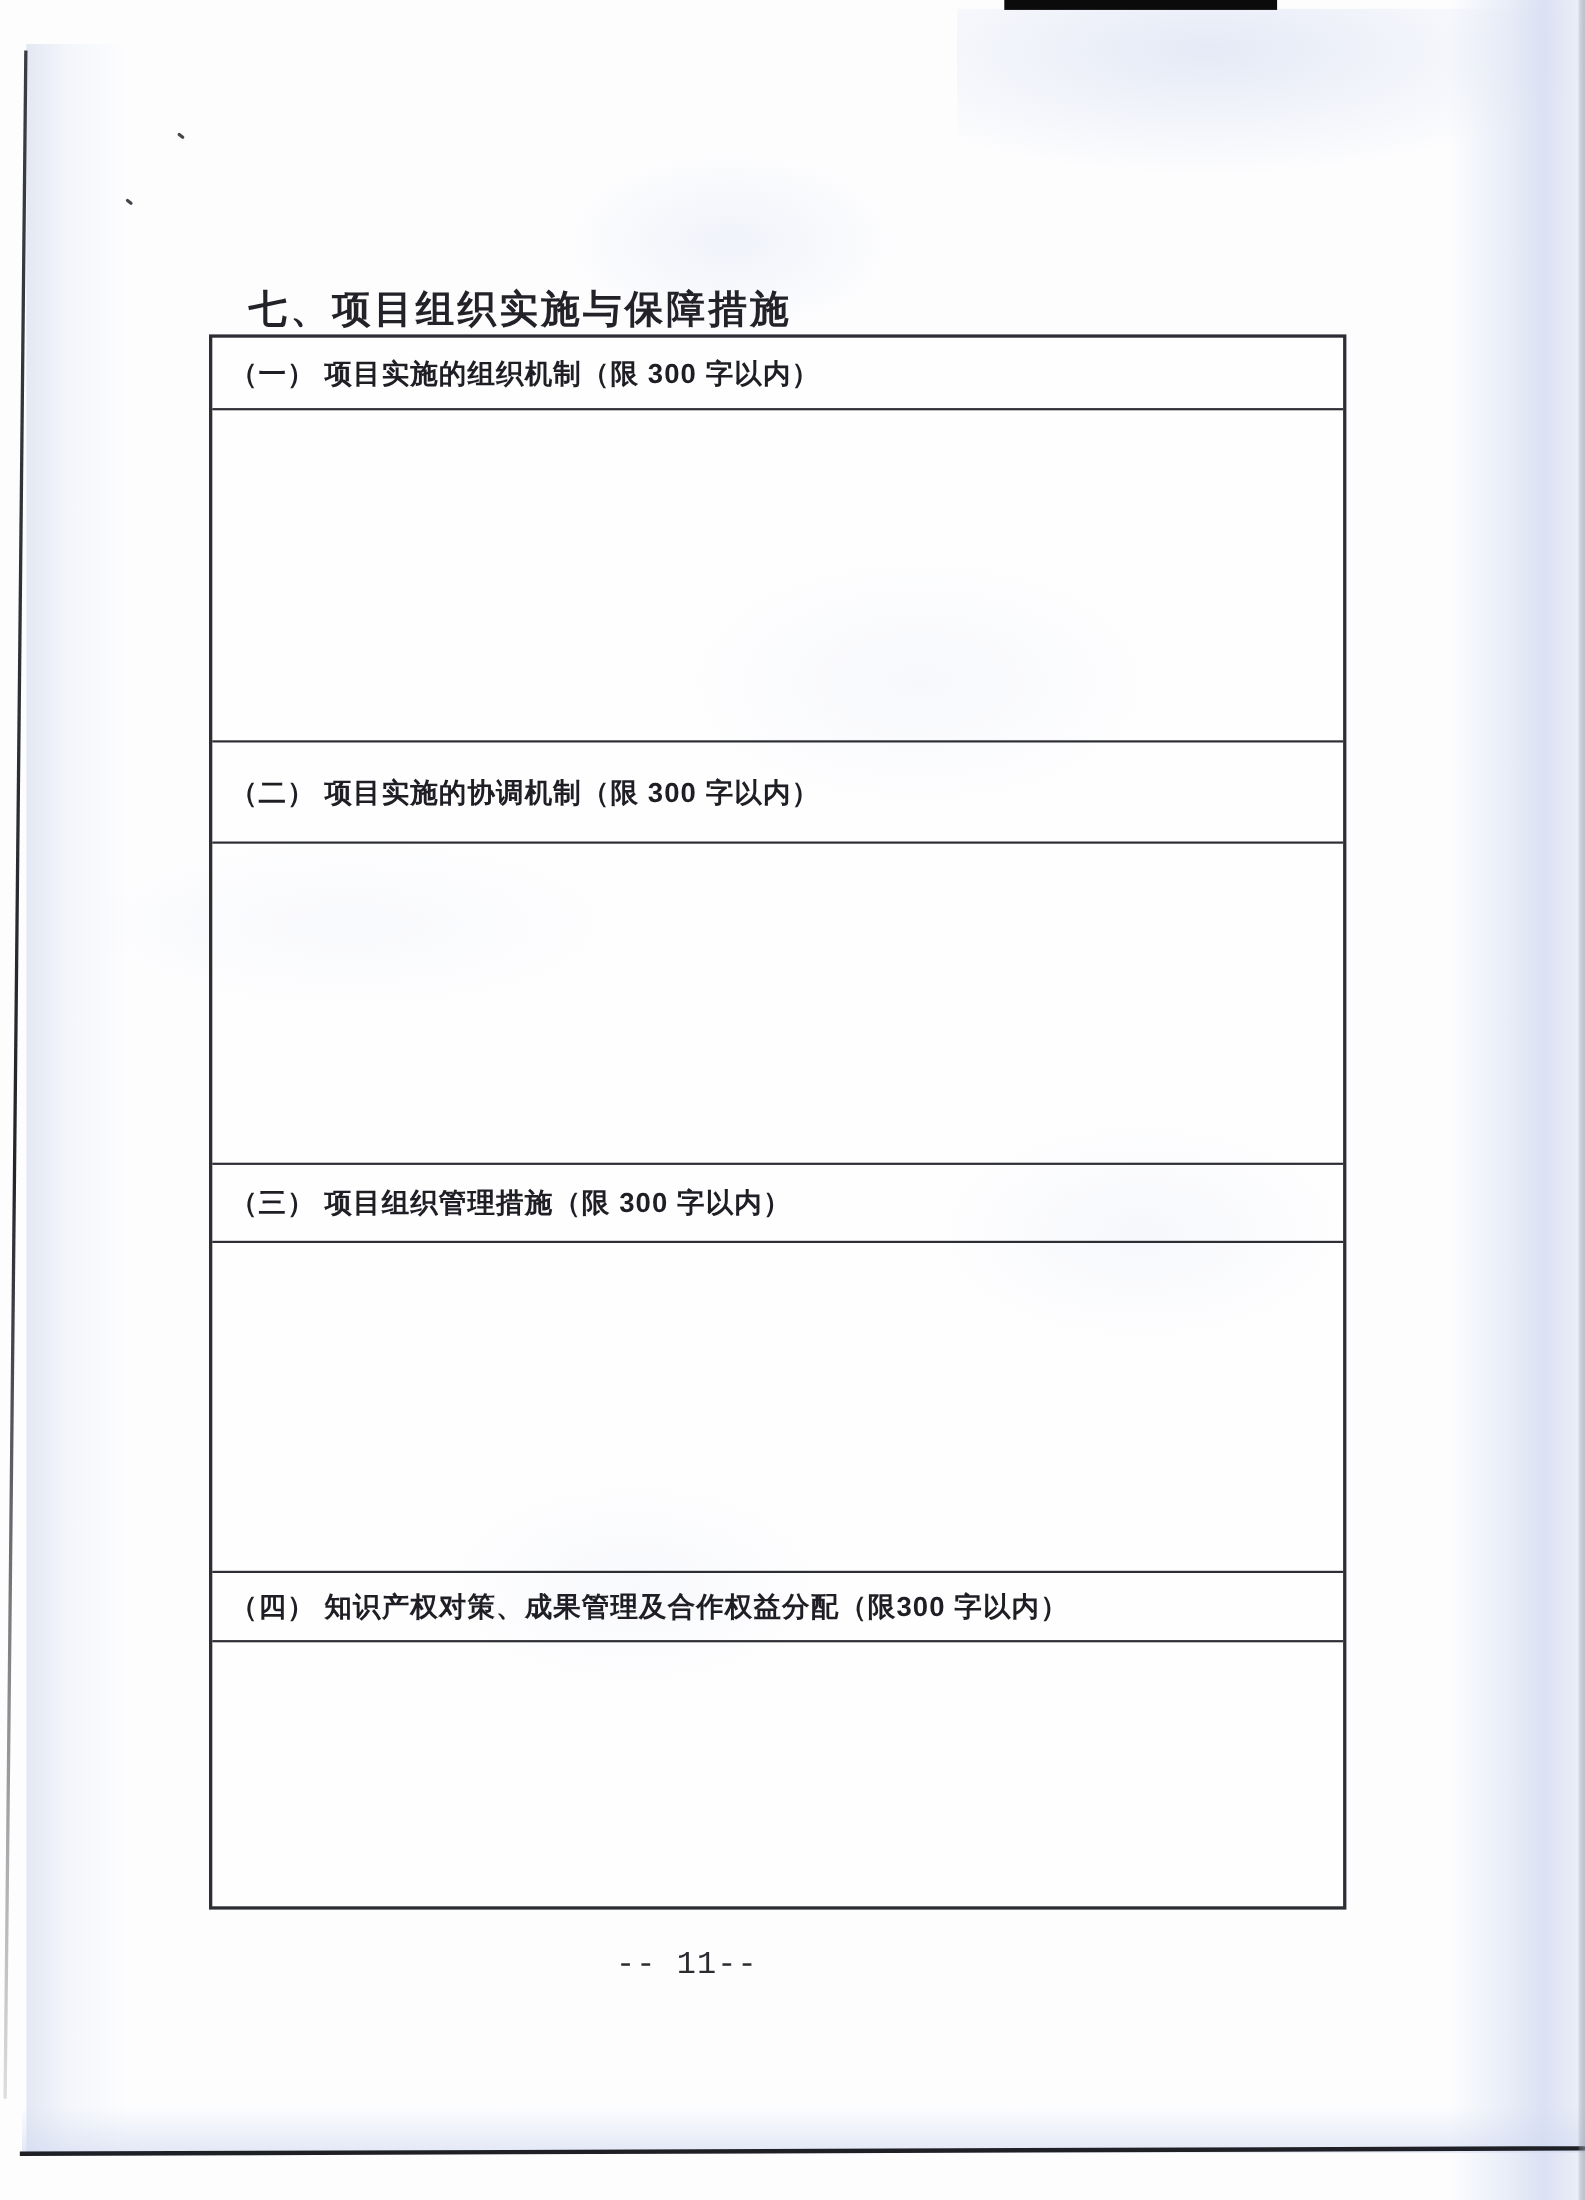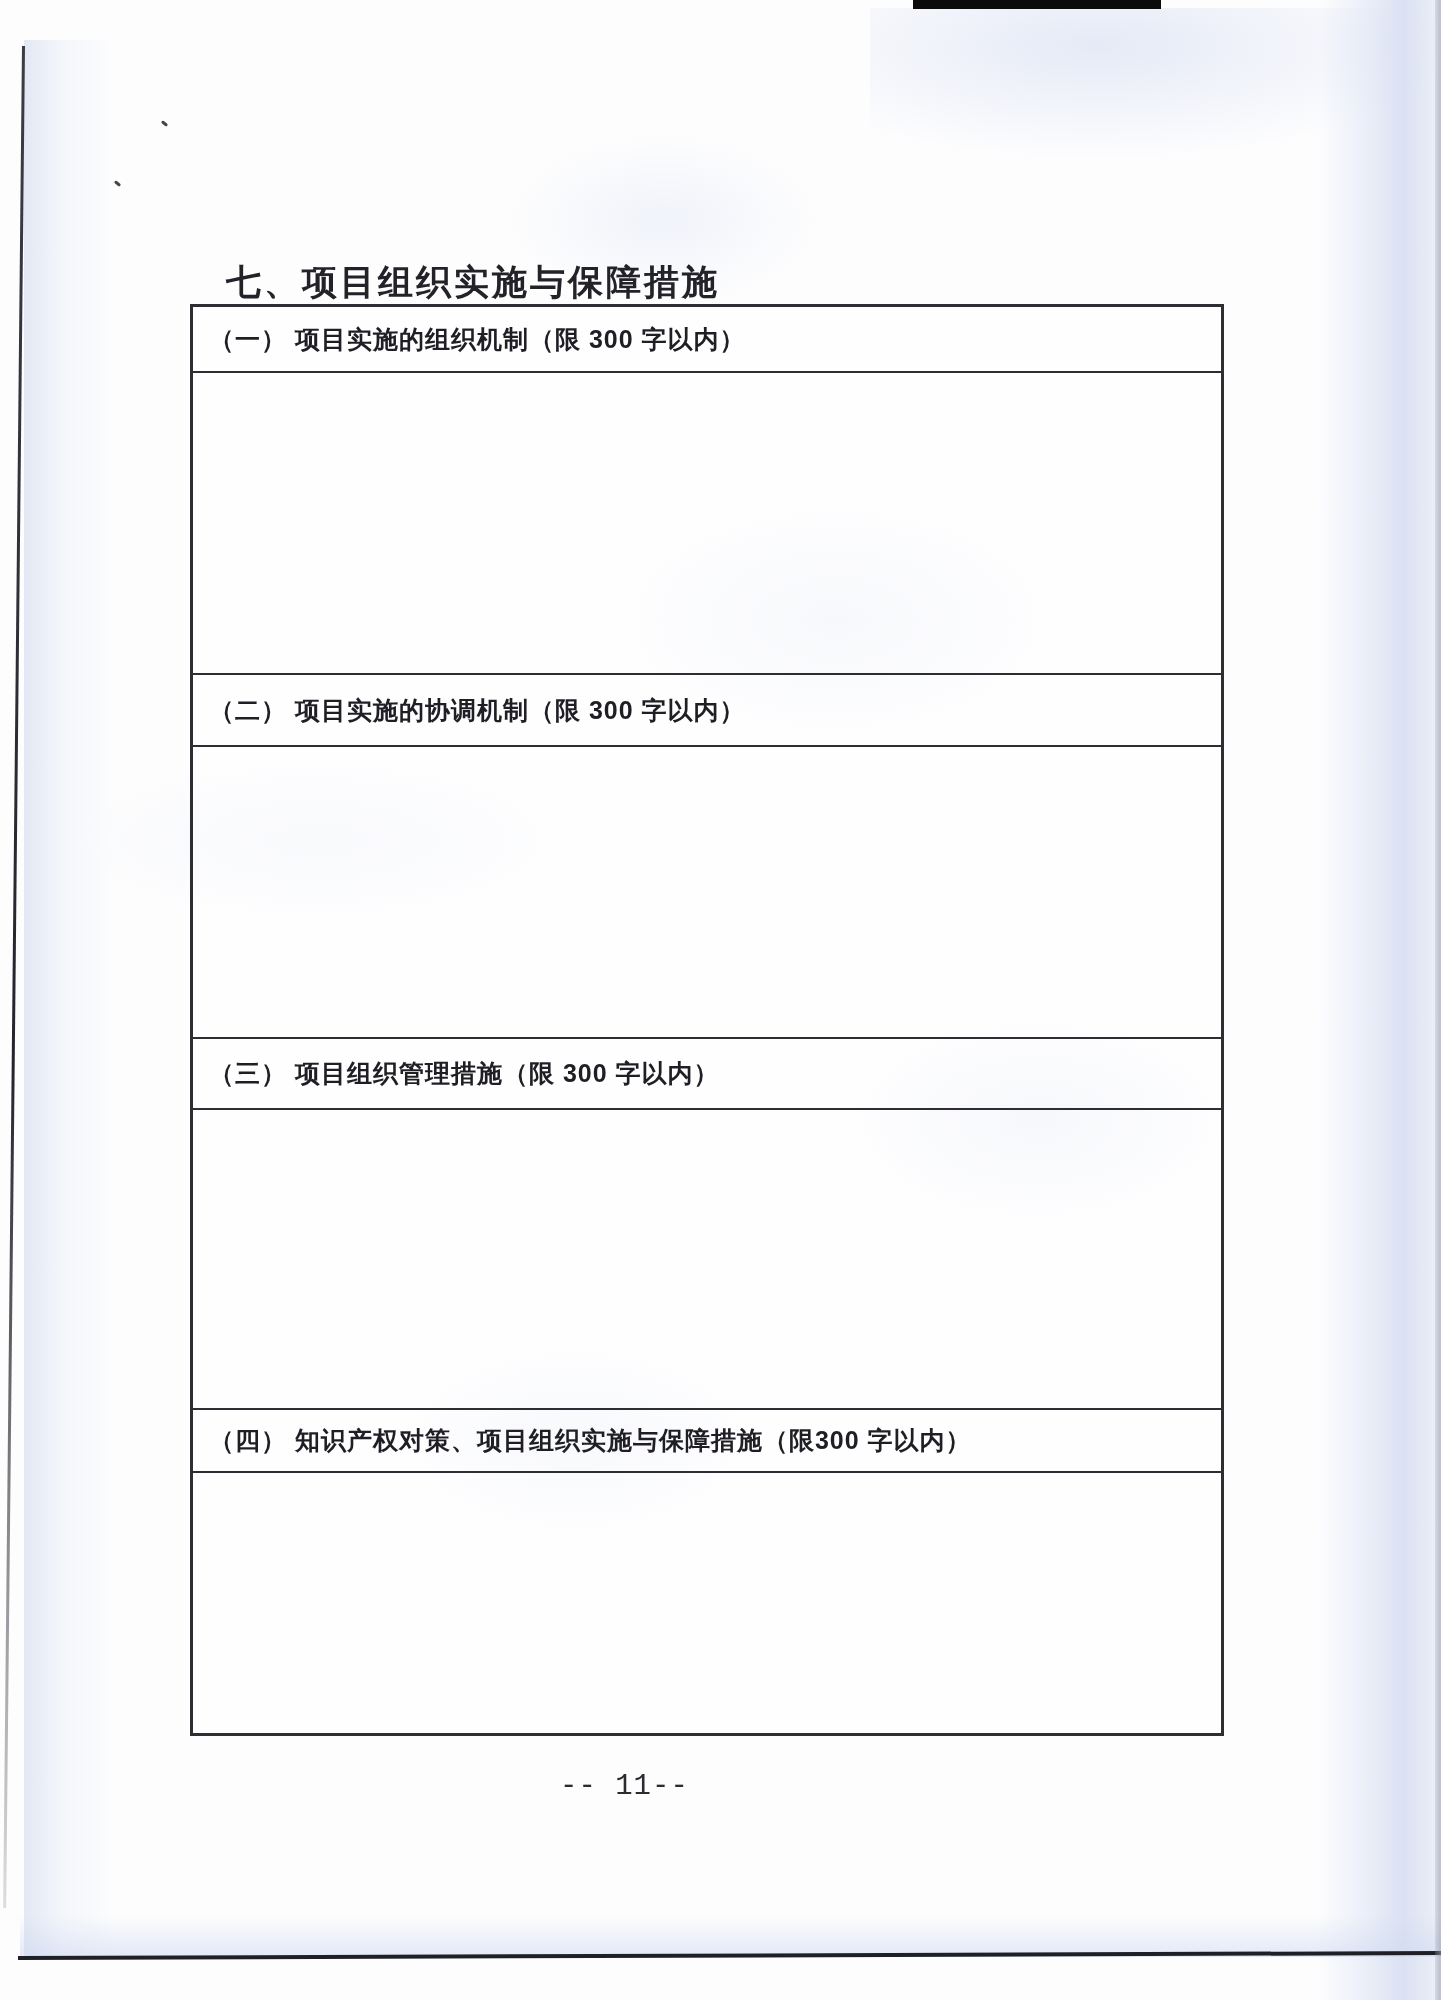--- a/index.html
+++ b/index.html
@@ -106,21 +106,21 @@
     letter-spacing: 1px;
     color: #1e1e24;
   }
   .row.content {
     font-size: 22px;
     padding: 10px 20px;
     color: #1e1e24;
   }
   .h-1 { height: 66px; }
   .c-1 { height: 302px; }
-  .h-2 { height: 72px; }
+  .h-2 { height: 92px; }
   .c-2 { height: 292px; }
   .h-3 { height: 71px; }
   .c-3 { height: 300px; }
   .h-4 { height: 63px; }
   .c-4 { flex: 1; }
 
   .page-number {
     position: absolute;
     left: 560px; top: 1770px;
     width: 340px;
@@ -160,20 +160,20 @@
       <span>（二） 项目实施的协调机制（限 300 字以内）</span>
     </div>
     <div class="row content c-2"></div>
 
     <div class="row header h-3">
       <span>（三） 项目组织管理措施（限 300 字以内）</span>
     </div>
     <div class="row content c-3"></div>
 
     <div class="row header h-4">
-      <span>（四） 知识产权对策、项目组织实施与保障措施（限300 字以内）</span>
+      <span>（四） 知识产权对策、成果管理及合作权益分配（限300 字以内）</span>
     </div>
     <div class="row content c-4"></div>
   </div>
 
   <div class="page-number">-- 11--</div>
 
 </div>
 
 </body></html>

